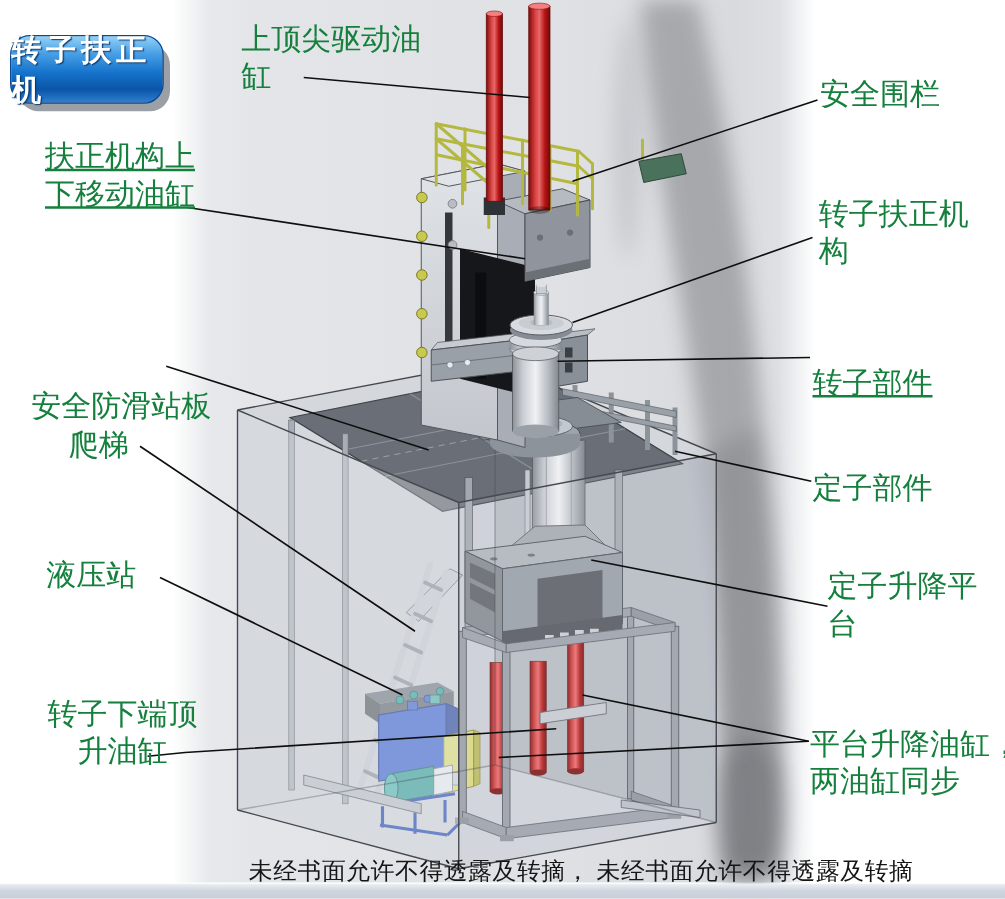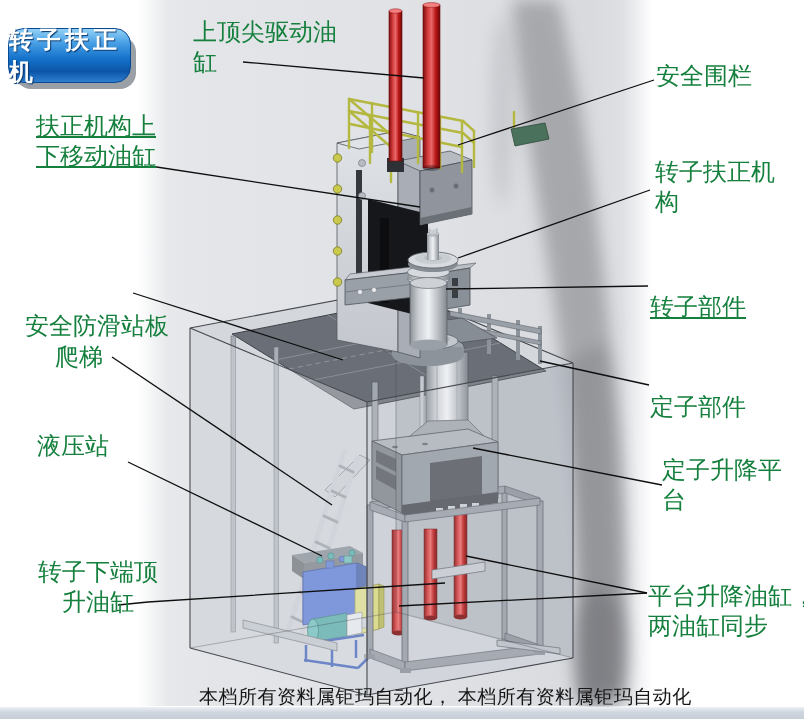--- a/index.html
+++ b/index.html
@@ -18,22 +18,22 @@
   .footer-text{position:absolute;left:199px;top:684px;font-size:19px;color:#151515;letter-spacing:0.5px;white-space:nowrap;}
   .bottom-bar{position:absolute;left:0;top:707px;width:804px;height:12px;
     background:linear-gradient(180deg,#edf0f4 0%,#cfd6df 45%,#c7ced8 100%);}
   .lb0{left:193px;top:17px;width:170px;}
   .lb1{left:656px;top:61px;}
   .lb2{left:36px;top:111px;width:140px;text-decoration:underline;}
   .lb3{left:655px;top:157px;width:140px;}
   .lb4{left:25px;top:263px;margin-top:48px;}
   .lb5{left:650px;top:292px;text-decoration:underline;}
   .lb6{left:55px;top:342px;}
-  .lb7{left:650px;top:392px;}
-  .lb8{left:37px;top:431px;text-align:center;}
+  .lb7{left:650px;top:376px;}
+  .lb8{left:37px;top:446px;text-align:center;}
   .lb9{left:662px;top:455px;width:140px;}
   .lb10{left:28px;top:557px;width:140px;text-align:center;}
   .lb11{left:648px;top:581px;width:180px;}
 </style>
 </head>
 <body>
 
 <div class="backdrop"></div>
 
 <svg width="804" height="719" viewBox="0 0 804 719">
@@ -353,14 +353,14 @@
 <div class="label lb6">爬梯</div>
 <div class="label lb7">定子部件</div>
 <div class="label lb8">液压站</div>
 <div class="label lb9">定子升降平
 台</div>
 <div class="label lb10">转子下端顶
 升油缸</div>
 <div class="label lb11">平台升降油缸，
 两油缸同步</div>
 
-<div class="footer-text">本档所有资料属钜玛自动化， 本档所有资料属钜玛自动化</div>
+<div class="footer-text">未经书面允许不得透露及转摘， 未经书面允许不得透露及转摘</div>
 <div class="bottom-bar"></div>
 
 </body></html>

